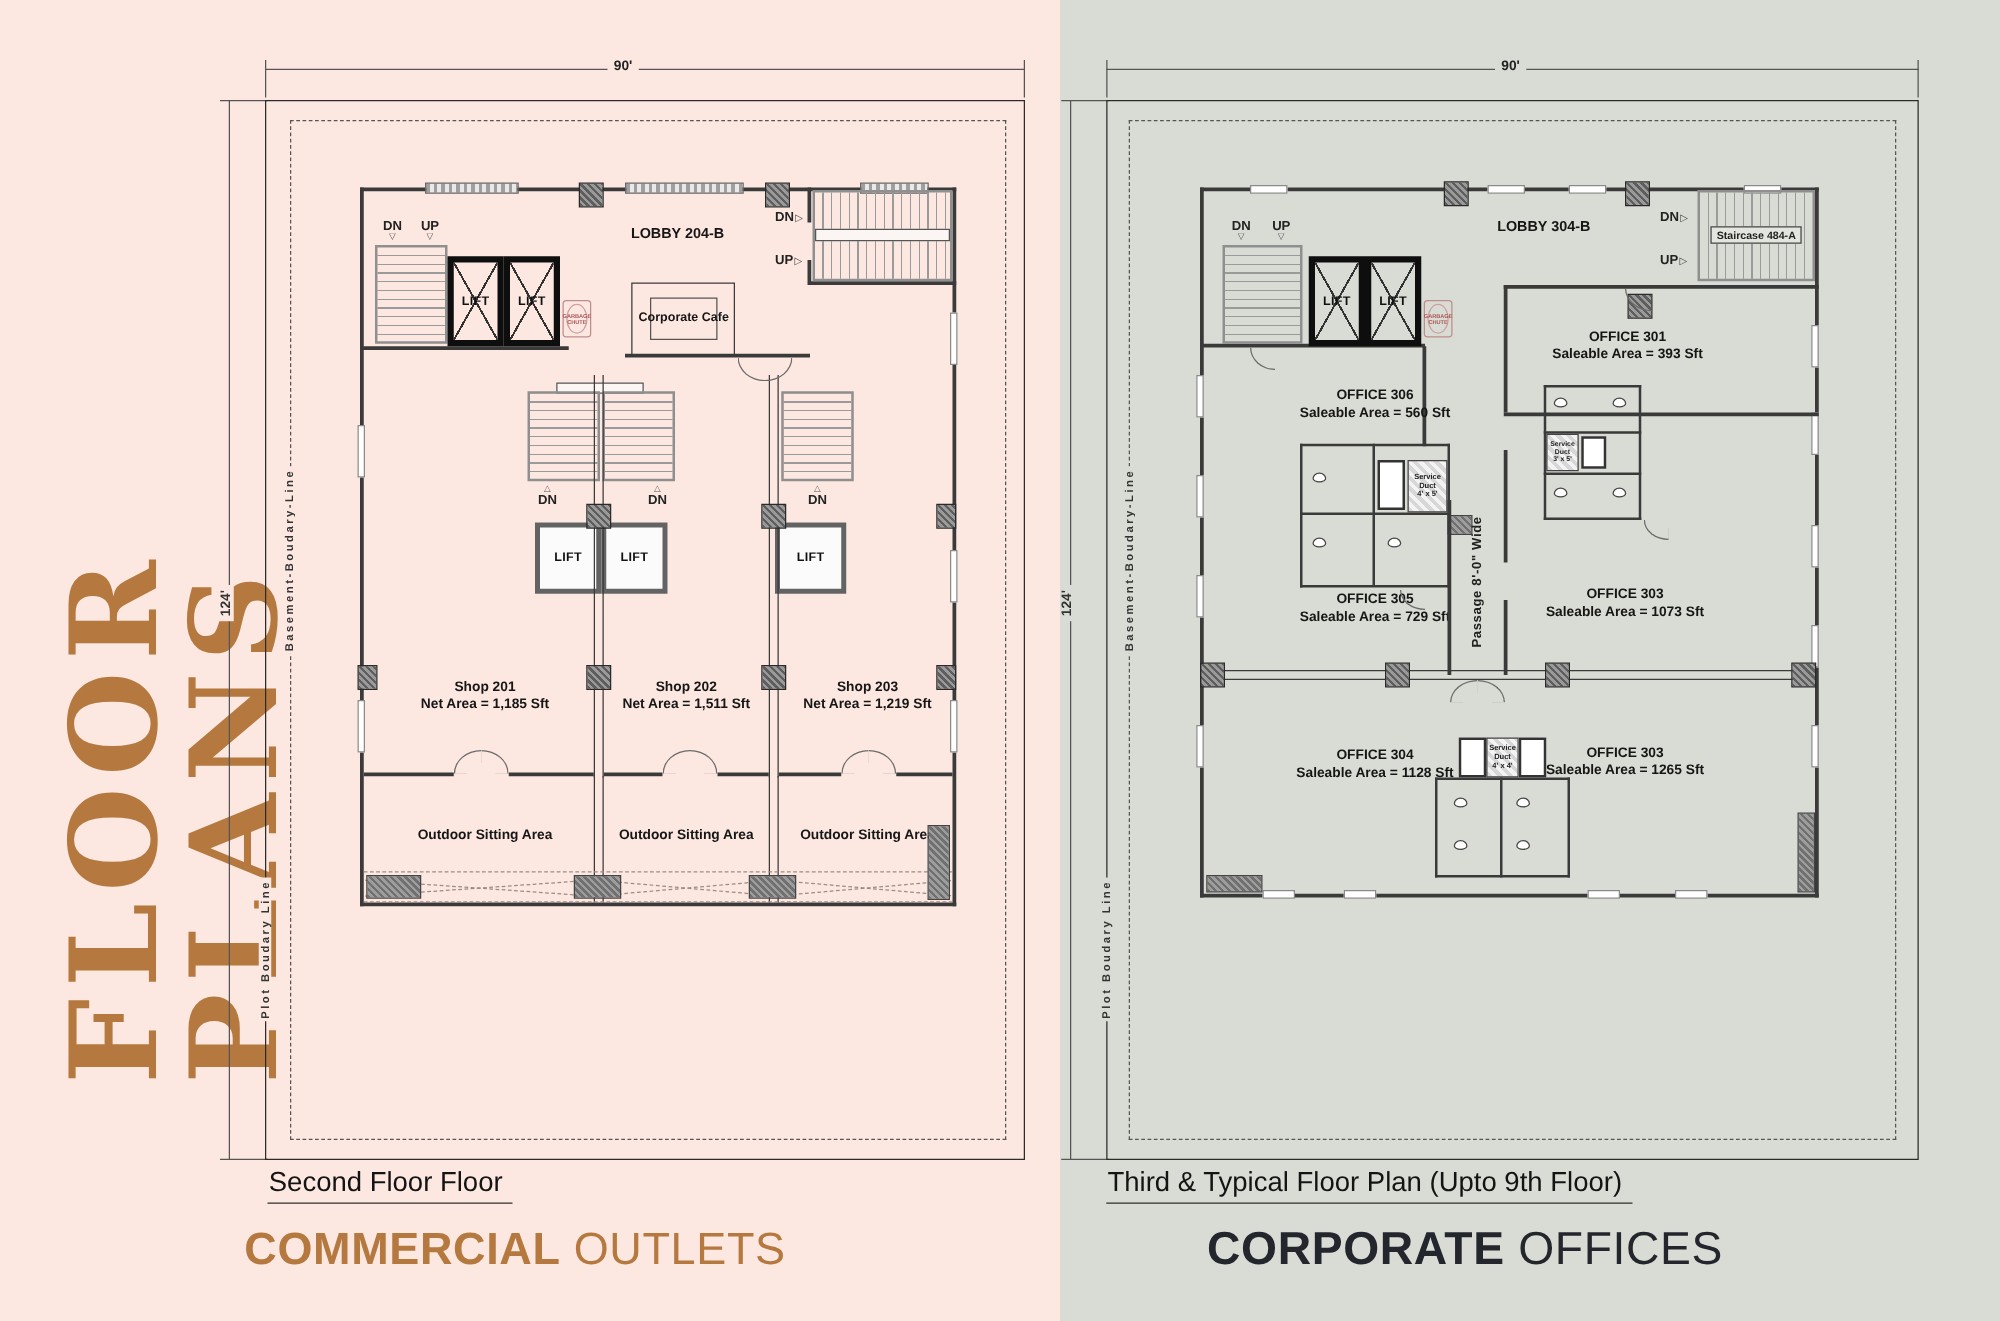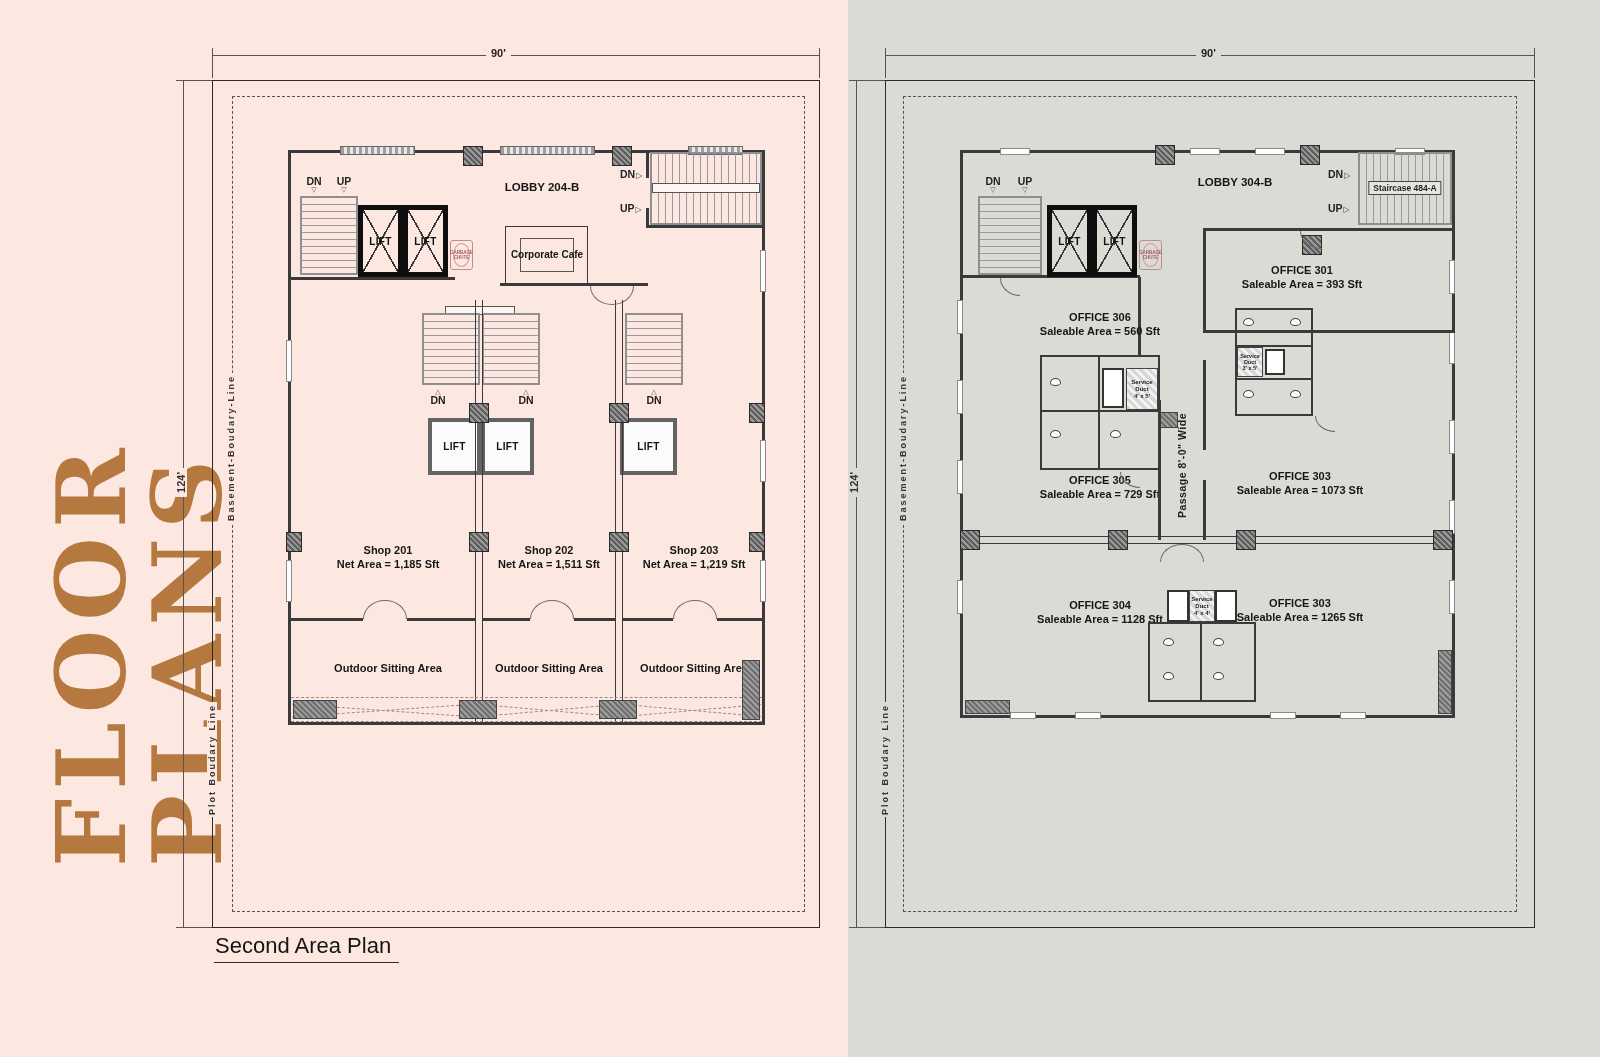--- a/index.html
+++ b/index.html
@@ -236,21 +236,25 @@
     <div class="xcell" style="left:332px;width:139px">
       <div class="xd" style="transform:rotate(5deg)"></div>
       <div class="xd" style="transform:rotate(-5deg)"></div>
       </div>
     <div class="gb" style="position:absolute;left:2px;top:2px;width:44px;height:19px"></div>
     <div class="gb" style="position:absolute;left:168px;top:2px;width:38px;height:19px"></div>
     <div class="gb" style="position:absolute;left:308px;top:2px;width:38px;height:19px"></div>
   </div>
   <div class="a gb" style="left:742px;top:660px;width:18px;height:60px"></div>
 
-  <div class="a cap" style="left:214px;top:933px">Second Area Plan</div>
+  <div class="a cap" style="left:214px;top:933px">Second Floor Floor</div>
+  <div class="a cat catL" style="left:412px;top:978px">
+    <span class="cb">COMMERCIAL</span>
+    <span class="cr">OUTLETS</span>
+  </div>
 
   <div class="a dim" style="left:885px;top:55px;width:650px;height:1px"></div>
   <div class="a dim" style="left:885px;top:48px;width:1px;height:30px"></div>
   <div class="a dim" style="left:1534px;top:48px;width:1px;height:30px"></div>
   <div class="a dimlbl pbgR" style="left:1196px;top:47px">90'</div>
   <div class="a dim" style="left:856px;top:80px;width:1px;height:848px"></div>
   <div class="a dim" style="left:849px;top:80px;width:38px;height:1px"></div>
   <div class="a dim" style="left:849px;top:927px;width:38px;height:1px"></div>
   <div class="a vtext pbgR" style="left:848px;top:468px;font-size:11px;padding:4px 0">124'</div>
 
@@ -405,13 +409,18 @@
 
   <div class="a gb" style="left:965px;top:700px;width:45px;height:14px"></div>
   <div class="a gb" style="left:1438px;top:650px;width:14px;height:64px"></div>
   <div class="a dlb" style="left:1000px;top:278px;width:20px;height:18px"></div>
   <div class="a dlb" style="left:1300px;top:231px;width:22px;height:18px"></div>
   <div class="a dla" style="left:1160px;top:544px;width:22px;height:18px"></div>
   <div class="a dra" style="left:1182px;top:544px;width:22px;height:18px"></div>
   <div class="a dlb" style="left:1120px;top:472px;width:20px;height:16px"></div>
   <div class="a dlb" style="left:1315px;top:416px;width:20px;height:16px"></div>
 
+  <div class="a cap" style="left:885px;top:933px">Third &amp; Typical Floor Plan (Upto 9th Floor)</div>
+  <div class="a cat catR" style="left:1172px;top:978px">
+    <span class="cb">CORPORATE</span>
+    <span class="cr">OFFICES</span>
+  </div>
 </div>
 
 </body></html>

